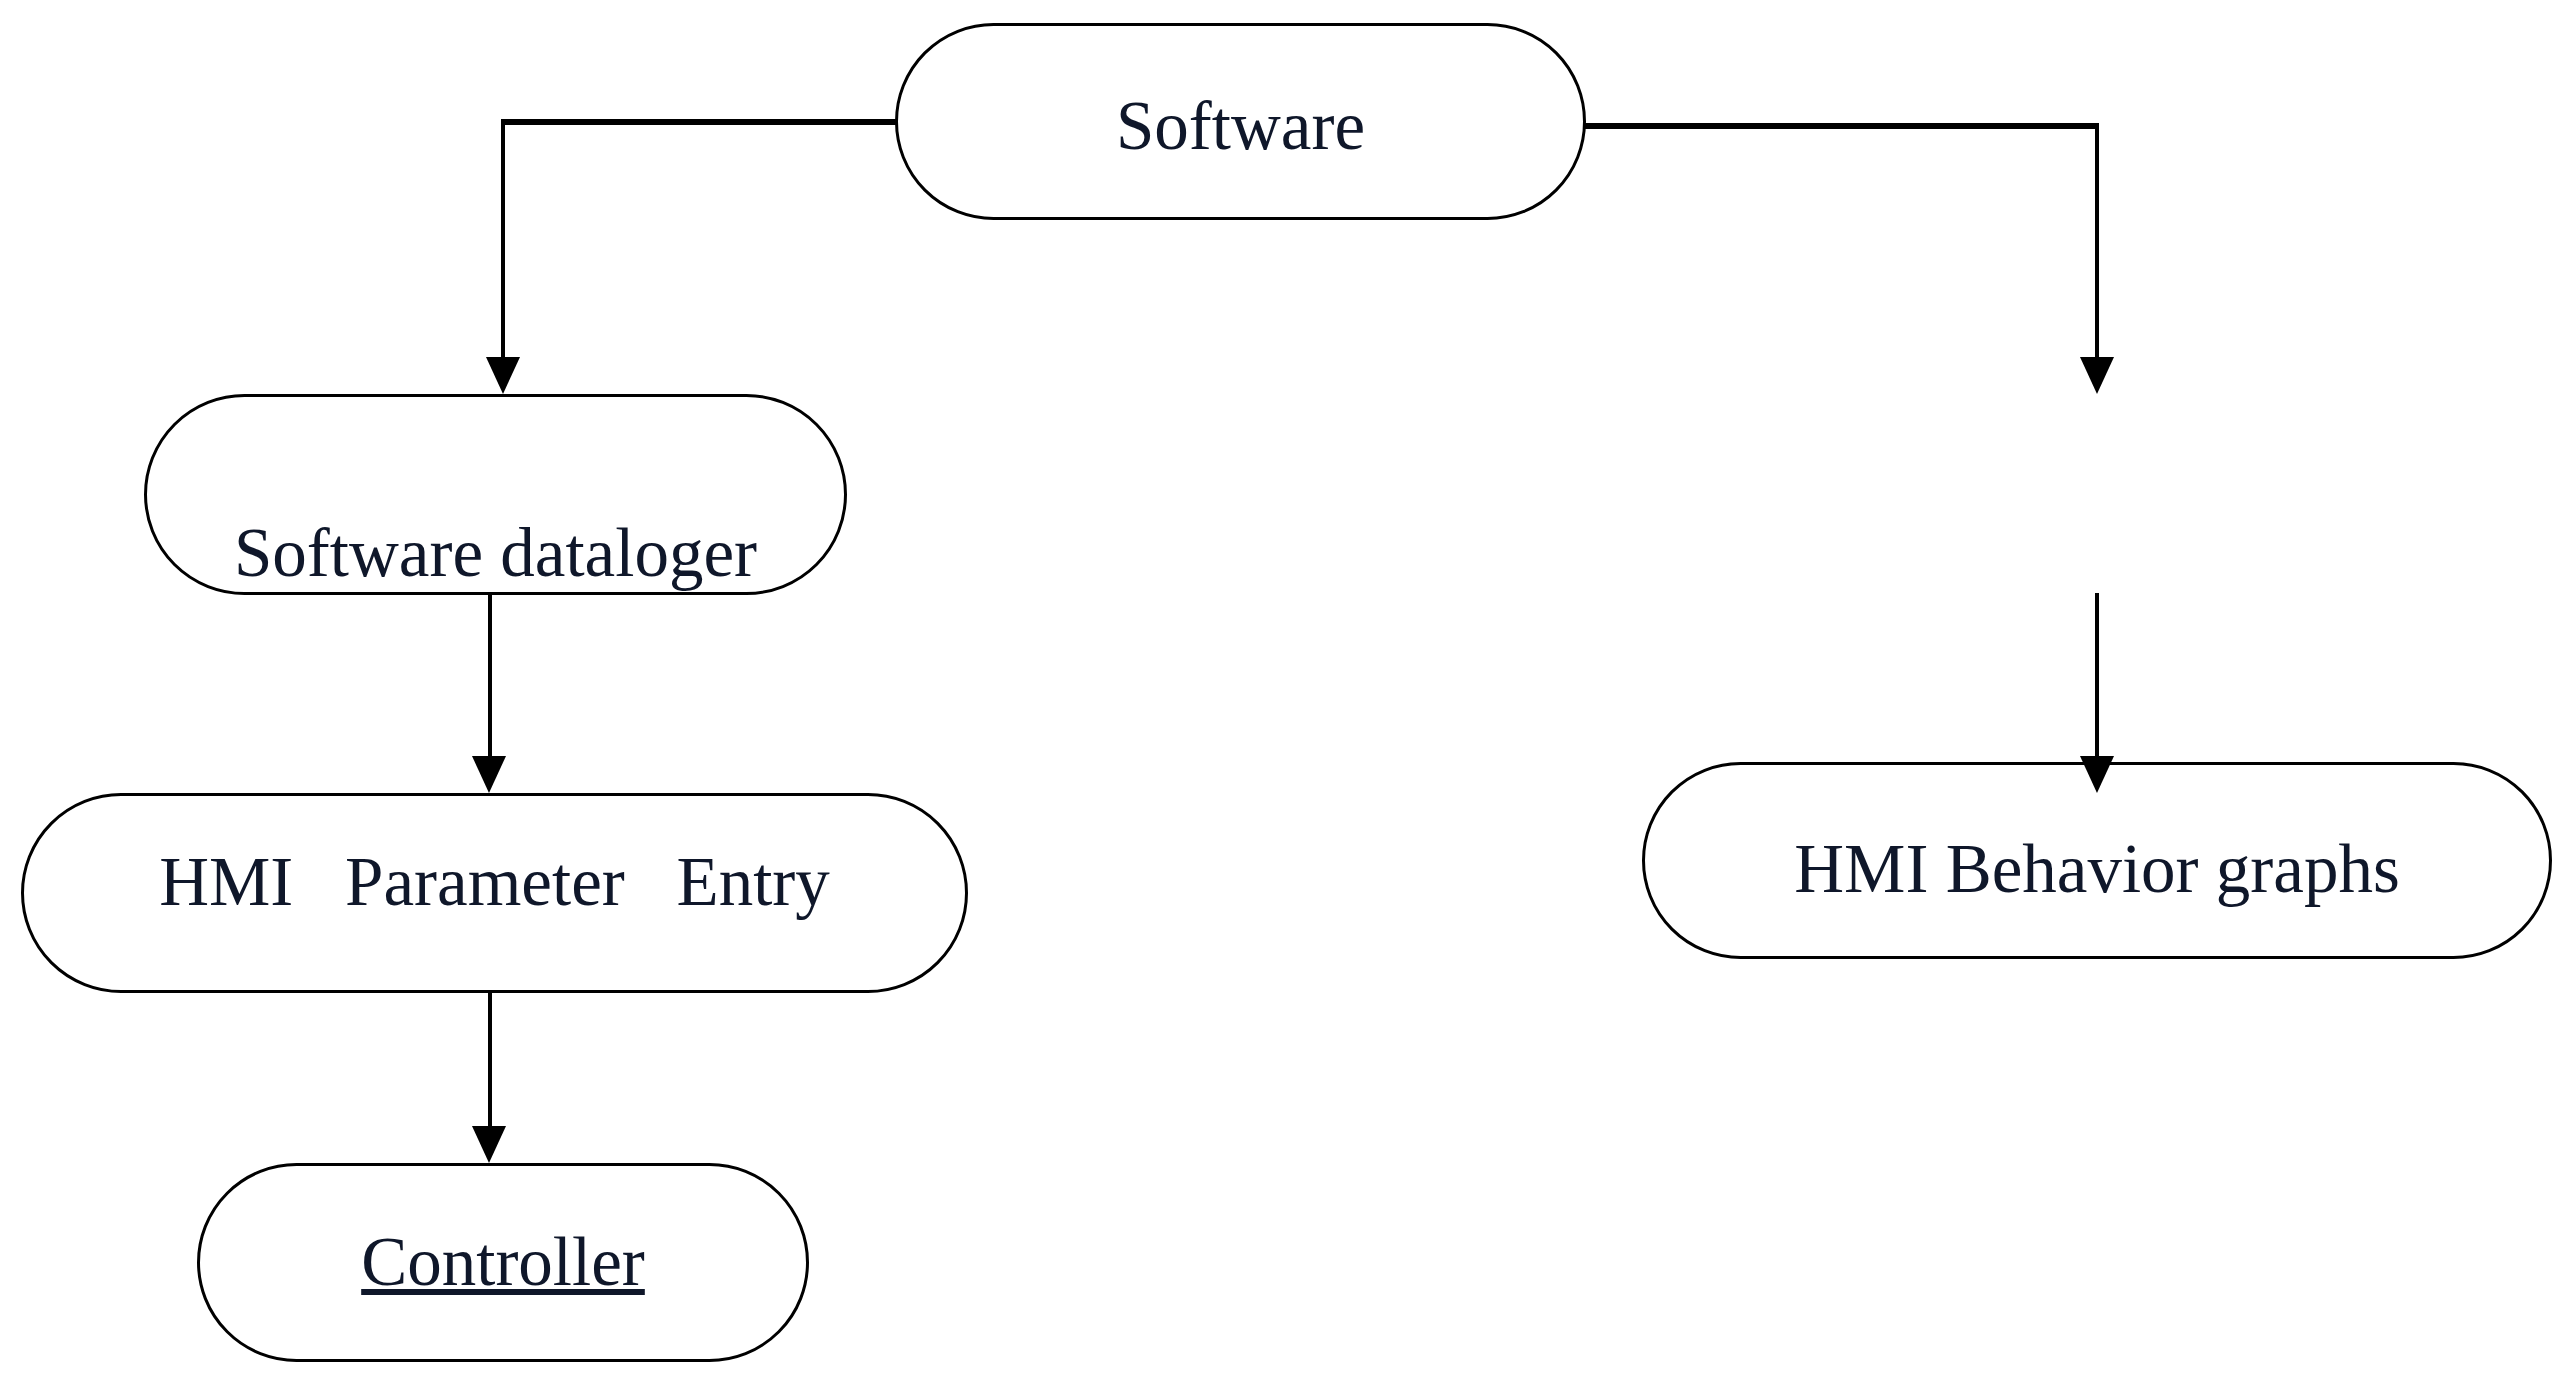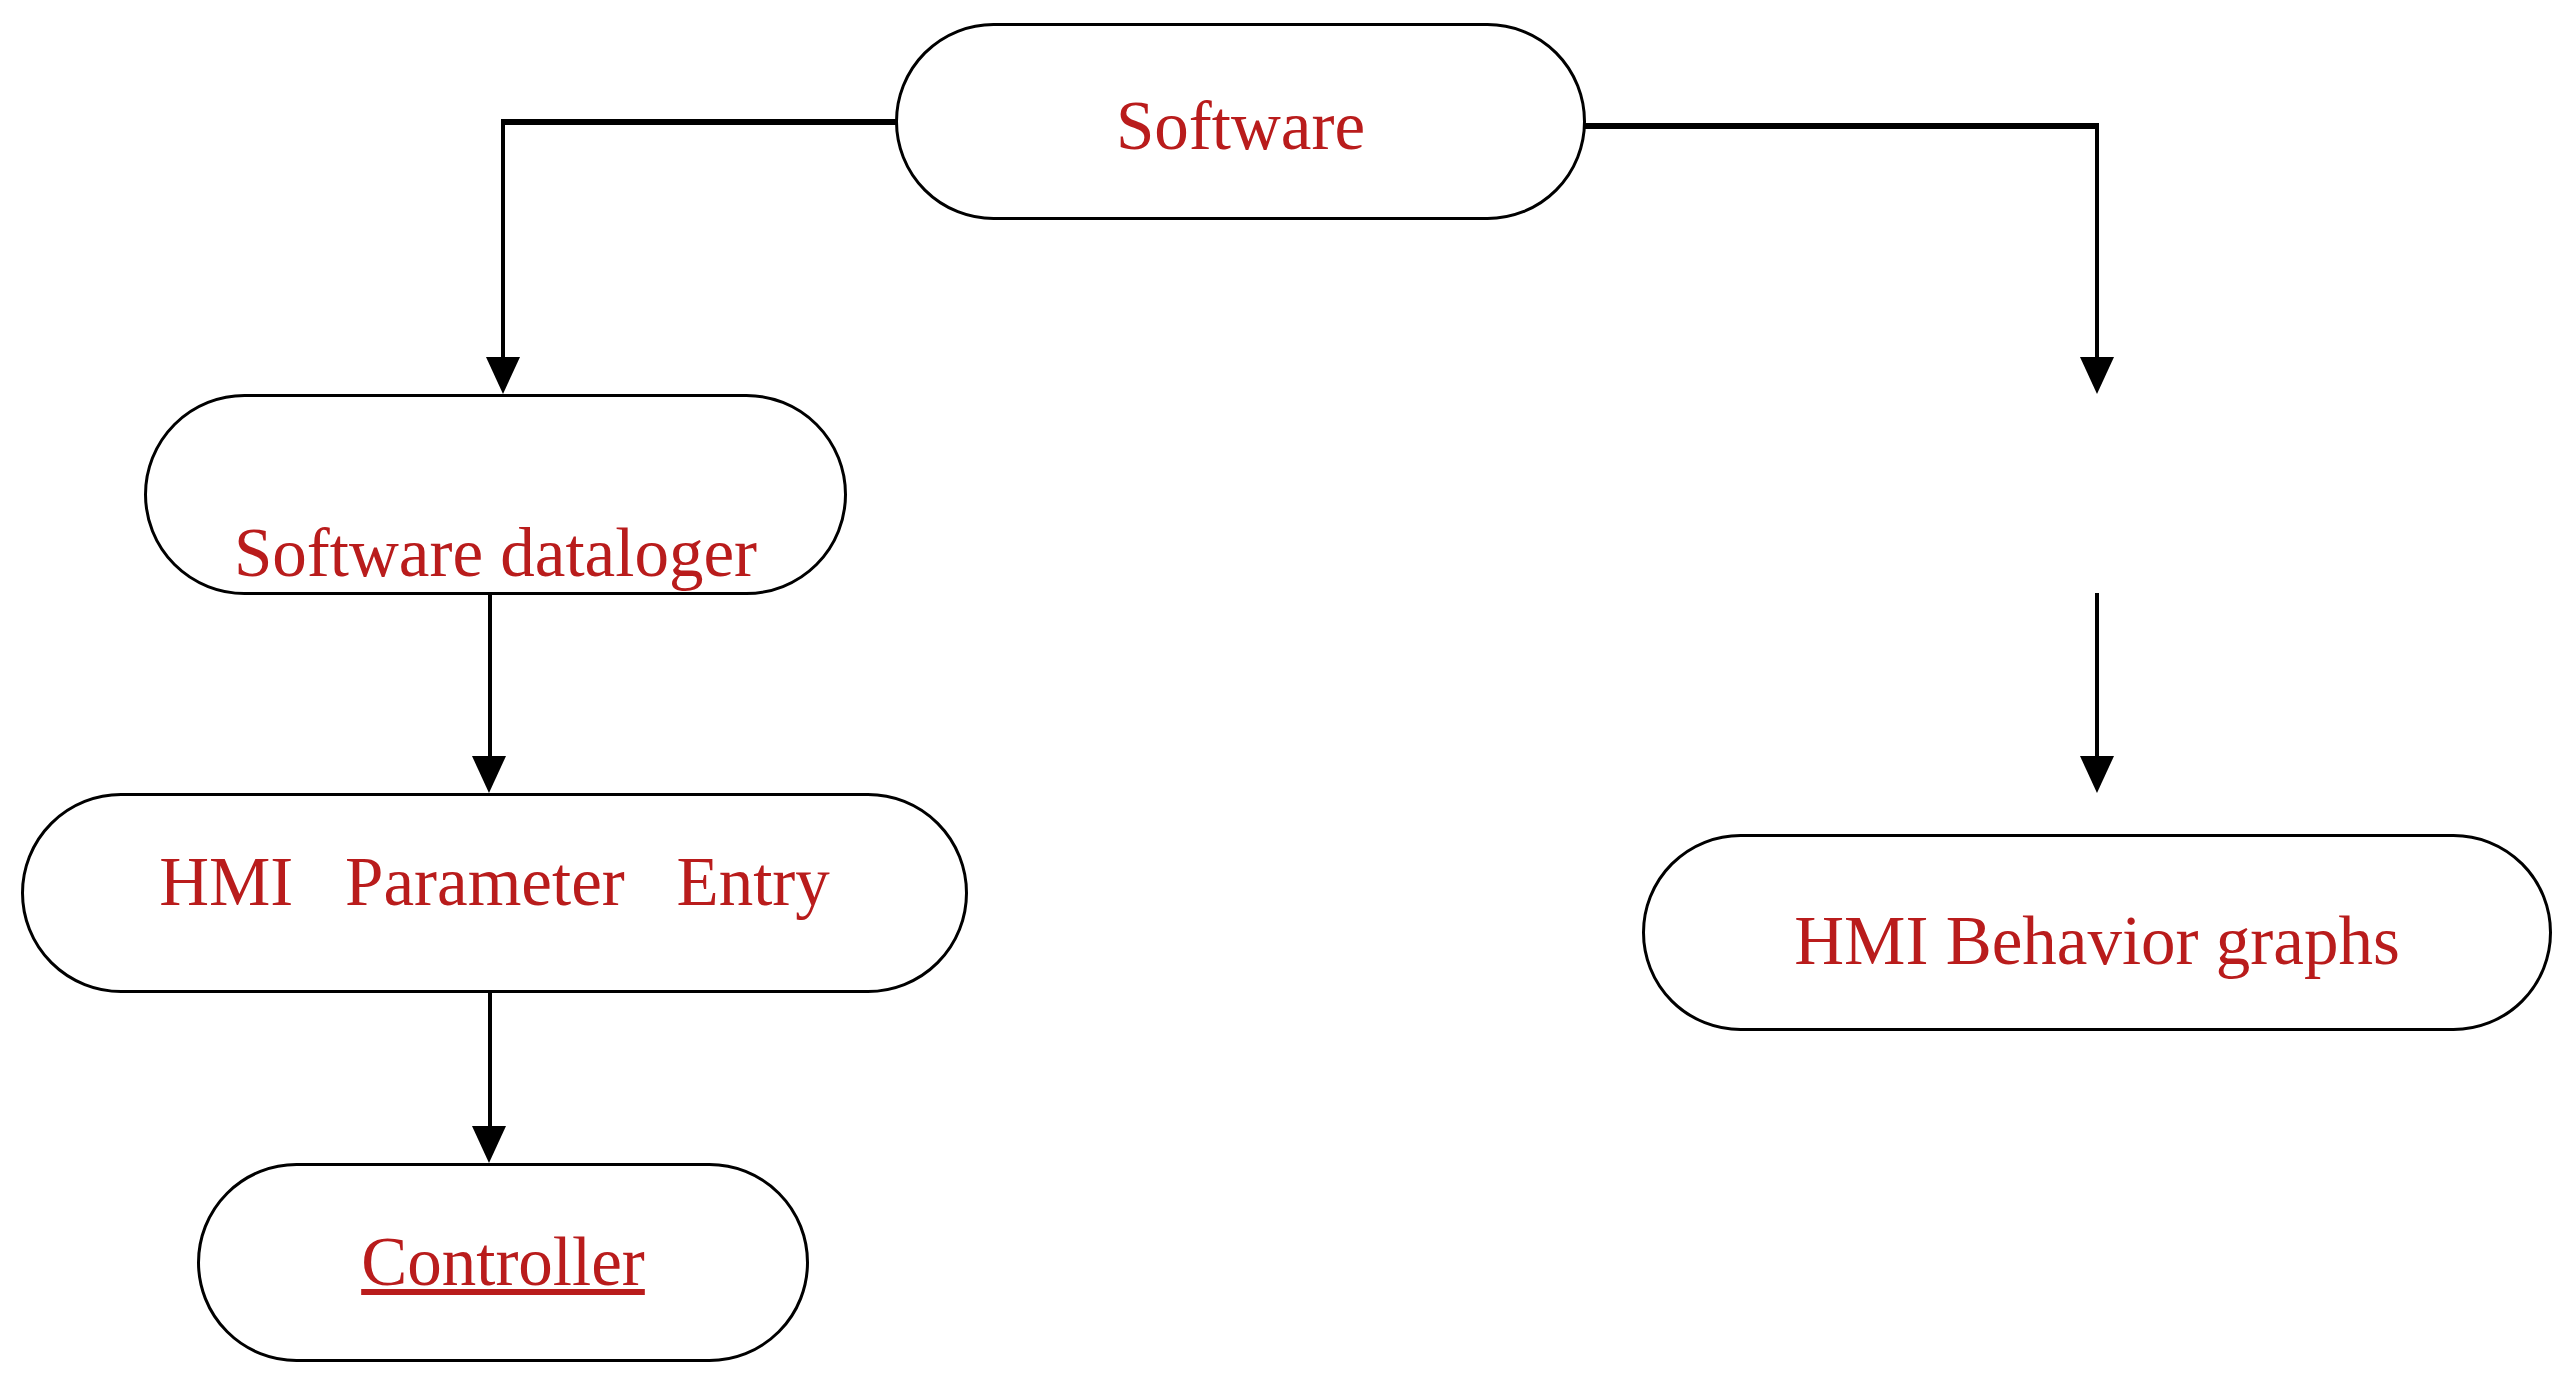--- a/index.html
+++ b/index.html
@@ -19,31 +19,31 @@
     position: absolute;
     box-sizing: border-box;
     background: #ffffff;
     border: 3.1px solid #000000;
     border-radius: 101px;
     display: flex;
     align-items: center;
     justify-content: center;
     font-size: 69px;
     line-height: 1.1;
-    color: #b91c1c;
+    color: #0f172a;
     text-align: center;
     white-space: nowrap;
   }
   .ws-wide { word-spacing: 0.5em; }
 
   #n-software      { left: 895px; top: 23.4px;   width: 691px;  height: 197px; padding-top: 11px; }
   #n-dataloger     { left: 144px;  top: 394px;  width: 703px;  height: 201px; align-items: flex-end; }
   #n-dataproc      { left: 1752px; top: 394px;  width: 718px;  height: 201px; padding-bottom: 55px; }
   #n-hmi-param     { left: 21px;   top: 793px; width: 947px; height: 200px; padding-bottom: 20px; }
-  #n-hmi-behavior  { left: 1642px; top: 834px; width: 910px; height: 197px; padding-top: 19px; }
+  #n-hmi-behavior  { left: 1642px; top: 762px; width: 910px; height: 197px; padding-top: 19px; }
   #n-controller    { left: 197px;  top: 1163px; width: 612px;  height: 199px; text-decoration: underline; }
 
   .hline { position: absolute; background: #000000; height: 5.5px; }
   .vline { position: absolute; background: #000000; width: 3.9px; }
   .arrowhead {
     position: absolute;
     width: 0; height: 0;
     border-left: 17px solid transparent;
     border-right: 17px solid transparent;
     border-top: 37px solid #000000;

